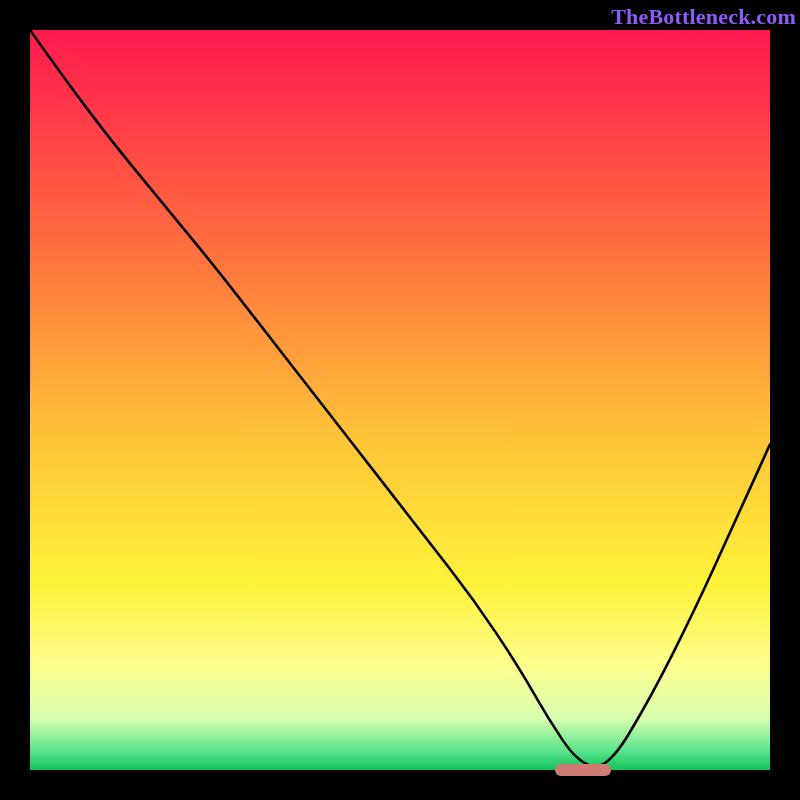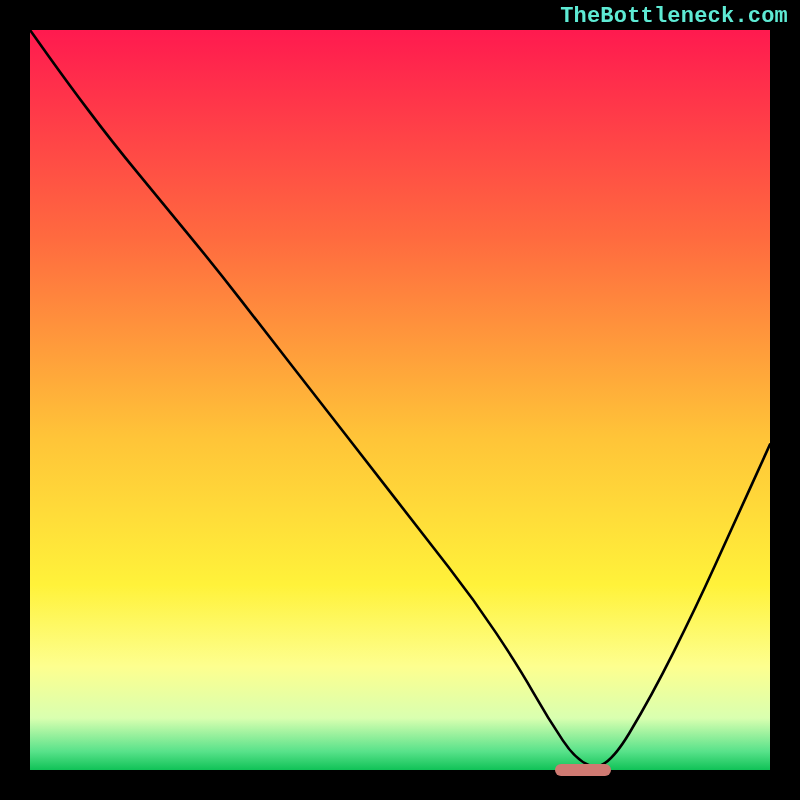--- a/index.html
+++ b/index.html
@@ -38,25 +38,25 @@
     height: 100%;
   }
   .marker {
     position: absolute;
     background: #cf7a72;
     border-radius: 6px;
   }
   .watermark {
     position: absolute;
     top: 4px;
-    right: 12px;
-    font-family: Liberation Mono, monospace;
+    right: 4px;
+    font-family: Liberation Serif, serif;
     font-size: 22px;
     font-weight: 600;
-    color: #5eead4;
+    color: #8b5cf6;
     letter-spacing: 0.2px;
   }
 </style>
 </head>
 <body>
 
 <div class="container">
 
   <div class="watermark">TheBottleneck.com</div>
 

